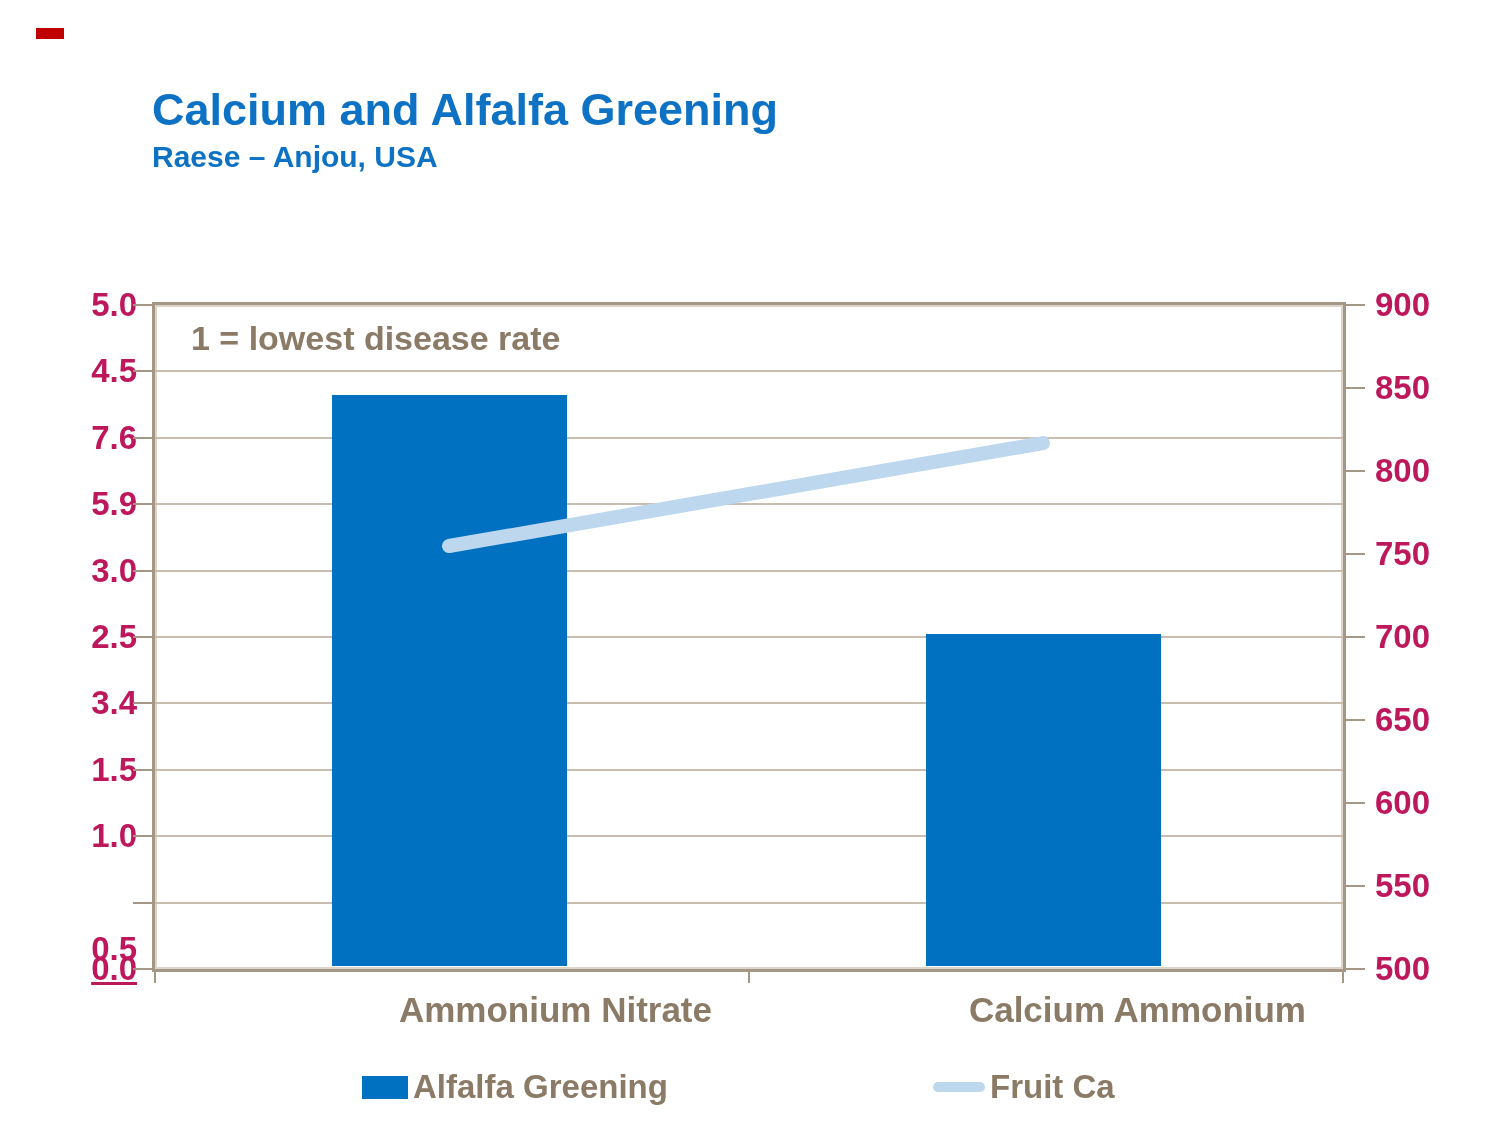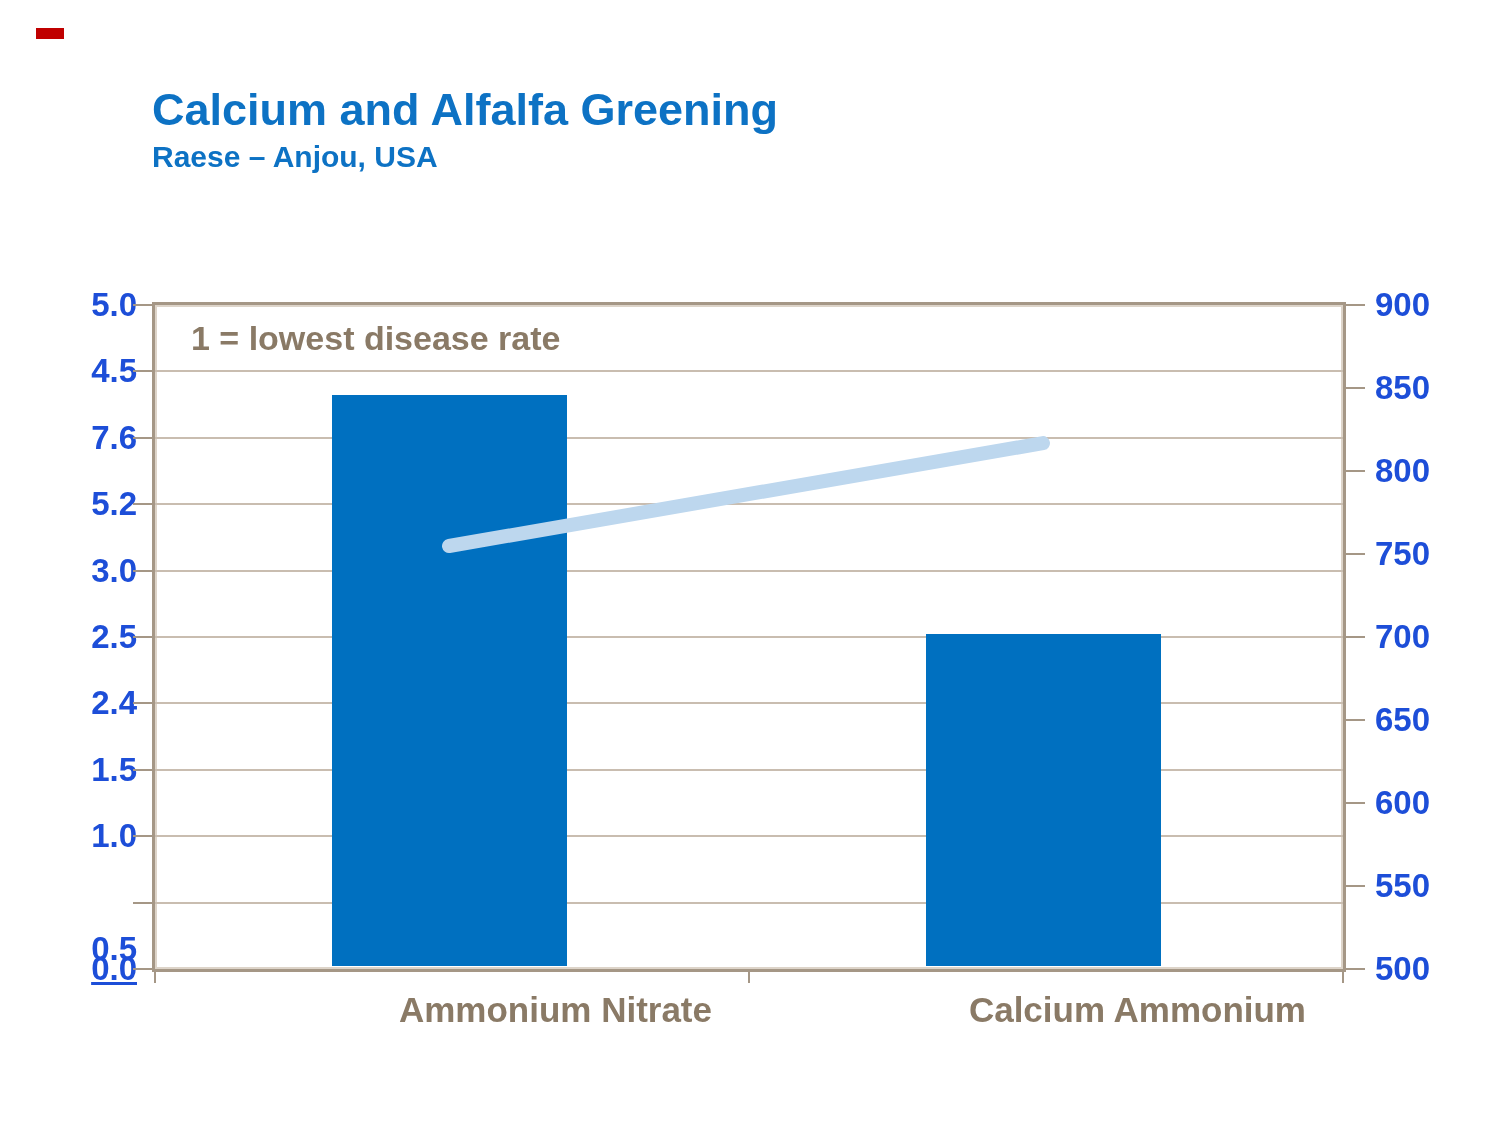--- a/index.html
+++ b/index.html
@@ -61,21 +61,21 @@
     font-size: 34px;
     font-weight: bold;
     color: #8a7a66;
   }
   .axis-label {
     position: absolute;
     height: 40px;
     line-height: 40px;
     font-size: 33px;
     font-weight: bold;
-    color: #1d4ed8;
+    color: #be185d;
     white-space: nowrap;
   }
   .axis-label.left { width: 110px; text-align: right; }
   .axis-label.right { width: 130px; text-align: left; }
   .tick {
     position: absolute;
     background: #a59786;
   }
   .cat-label {
     position: absolute;
@@ -149,27 +149,27 @@
     <div class="annotation">1 = lowest disease rate</div>
   </div>
 
   <div id="axis-layer">
       <div class="axis-label left" style="left: 27px; top: 257px;">5.0</div>
       <div class="tick" style="left: 133px; top: 276px; width: 22px; height: 2px;"></div>
       <div class="axis-label left" style="left: 27px; top: 323.4px; text-align: right;">4.5</div>
       <div class="tick" style="left: 133px; top: 342.4px; width: 22px; height: 2px;"></div>
       <div class="axis-label left" style="left: 27px; top: 389.8px;">7.6</div>
       <div class="tick" style="left: 133px; top: 408.8px; width: 22px; height: 2px;"></div>
-      <div class="axis-label left" style="left: 27px; top: 456.2px;">5.2</div>
+      <div class="axis-label left" style="left: 27px; top: 456.2px;">5.9</div>
       <div class="tick" style="left: 133px; top: 475.2px; width: 22px; height: 2px;"></div>
       <div class="axis-label left" style="left: 27px; top: 522.6px;">3.0</div>
       <div class="tick" style="left: 133px; top: 541.6px; width: 22px; height: 2px;"></div>
       <div class="axis-label left" style="left: 27px; top: 589px;">2.5</div>
       <div class="tick" style="left: 133px; top: 608px; width: 22px; height: 2px;"></div>
-      <div class="axis-label left" style="left: 27px; top: 655.4px;">2.4</div>
+      <div class="axis-label left" style="left: 27px; top: 655.4px;">3.4</div>
       <div class="tick" style="left: 133px; top: 674.4px; width: 22px; height: 2px;"></div>
       <div class="axis-label left" style="left: 27px; top: 721.8px;">1.5</div>
       <div class="tick" style="left: 133px; top: 740.8px; width: 22px; height: 2px;"></div>
       <div class="axis-label left" style="left: 27px; top: 788.2px;">1.0</div>
       <div class="tick" style="left: 133px; top: 807.2px; width: 22px; height: 2px;"></div>
       <div class="axis-label left" style="left: 27px; top: 901px;">0.5</div>
       <div class="tick" style="left: 133px; top: 873.6px; width: 22px; height: 2px;"></div>
       <div class="axis-label left" style="left: 27px; top: 921px; text-decoration: underline;">0.0</div>
       <div class="tick" style="left: 133px; top: 940px; width: 22px; height: 2px;"></div>
       <div class="axis-label right" style="left: 1375px; top: 257px;">900</div>
@@ -192,15 +192,25 @@
       <div class="tick" style="left: 1343px; top: 940px; width: 22px; height: 2px;"></div>
       <div class="tick" style="left: 154px; top: 941px; width: 2px; height: 14px;"></div>
       <div class="tick" style="left: 748px; top: 941px; width: 2px; height: 14px;"></div>
       <div class="tick" style="left: 1342px; top: 941px; width: 2px; height: 14px;"></div>
     </div>
   <div id="cat-layer">
       <div class="cat-label" style="left: 192px;">Ammonium Nitrate</div>
       <div class="cat-label" style="left: 786px;">Calcium Ammonium</div>
     </div>
 
+  <div class="legend">
+    <div class="legend-item" style="left:362px">
+      <div class="swatch-bar" id="swatch-bar" style="background: rgb(0, 112, 192);"></div>
+      <span class="legend-label">Alfalfa Greening</span>
+    </div>
+    <div class="legend-item" style="left:933px">
+      <div class="swatch-line" id="swatch-line" style="background: rgb(189, 215, 238);"></div>
+      <span class="legend-label">Fruit Ca</span>
+    </div>
+  </div>
 
 
 </div>
 
 </body></html>

